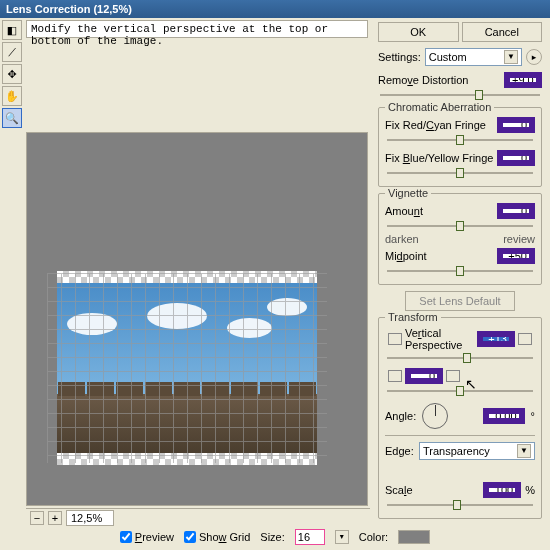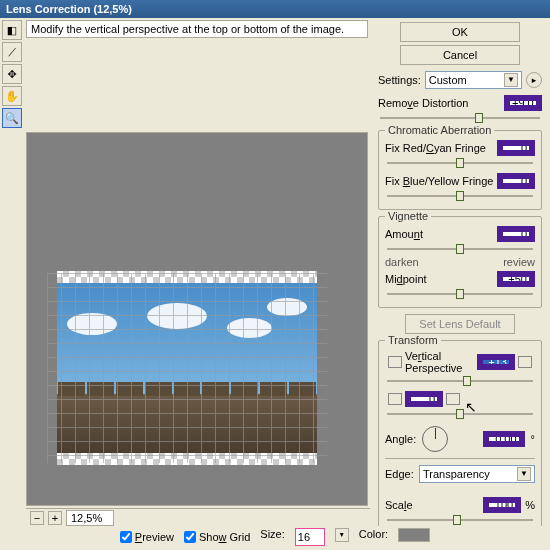--- a/index.html
+++ b/index.html
@@ -4,40 +4,40 @@
 <style>
 * { box-sizing: border-box; margin: 0; padding: 0; font-family: Tahoma, sans-serif; font-size: 11px; }
 body { background: #ece9d8; width: 550px; height: 550px; overflow: hidden; }
 .titlebar { background: linear-gradient(#3b6ea5,#2d5a8c); color: #fff; padding: 3px 6px; font-weight: bold; font-size: 11px; }
 .main { display: flex; height: 508px; }
 .left { width: 370px; display: flex; flex-direction: column; }
 .toolbar-row { display: flex; }
 .vtoolbar { width: 24px; background: #ece9d8; padding: 2px; display: flex; flex-direction: column; gap: 2px; }
 .tool-btn { width: 20px; height: 20px; border: 1px solid #aca899; background: #ece9d8; display: flex; align-items: center; justify-content: center; cursor: pointer; }
 .tool-btn.active { border: 1px solid #316ac5; background: #c1d2ee; }
-.hint { flex: 1; background: #fff; border: 1px solid #aca899; padding: 2px 4px; margin: 2px; height: 18px; }
+.hint { flex: 1; background: #fff; border: 1px solid #aca899; padding: 2px 4px; margin: 2px; height: 18px; font-family: Liberation Mono, monospace; }
 .preview-wrap { flex: 1; margin: 2px 2px 2px 26px; border: 1px solid #aca899; background: #808080; position: relative; overflow: hidden; }
 .canvas-img { position: absolute; left: 30px; top: 150px; width: 260px; height: 170px; }
 .sky { width: 100%; height: 65%; background: linear-gradient(#4a8dc8,#7ab4e0); position: relative; overflow: hidden; }
 .cloud { position: absolute; background: #fff; border-radius: 50%; opacity: 0.9; }
 .wall { width: 100%; height: 35%; background: linear-gradient(#6b5a47,#4a3d2e); position: relative; }
 .crenel { position: absolute; top: -12px; width: 100%; height: 14px; display: flex; }
 .crenel div { flex: 1; background: #5a4a38; margin: 0 1px; }
 .grid-overlay { position: absolute; inset: -10px; background-image: linear-gradient(#999 1px,transparent 1px),linear-gradient(90deg,#999 1px,transparent 1px); background-size: 14px 14px; opacity: 0.6; pointer-events: none; }
 .checker { position: absolute; background-image: linear-gradient(45deg,#ccc 25%,transparent 25%,transparent 75%,#ccc 75%),linear-gradient(45deg,#ccc 25%,#fff 25%,#fff 75%,#ccc 75%); background-size: 12px 12px; background-position: 0 0,6px 6px; }
 .zoom-bar { height: 18px; background: #ece9d8; border-top: 1px solid #aca899; display: flex; align-items: center; padding: 0 4px; gap: 4px; margin-left: 26px; }
 .zoom-btn { width: 14px; height: 14px; border: 1px solid #aca899; background: #ece9d8; text-align: center; line-height: 12px; cursor: pointer; }
 .zoom-val { border: 1px solid #aca899; background: #fff; padding: 1px 4px; min-width: 48px; }
-.bottom-bar { height: 22px; display: flex; justify-content: center; gap: 10px; padding: 2px; }
+.bottom-bar { height: 22px; display: flex; align-items: center; justify-content: center; gap: 10px; padding: 2px; }
 .chk { display: flex; align-items: center; gap: 3px; }
 .chk input { width: 12px; height: 12px; }
 .size-input { width: 30px; border: 1px solid #ec4899; padding: 1px 2px; }
 .color-sw { width: 32px; height: 14px; background: #808080; border: 1px solid #aca899; }
 .right { flex: 1; padding: 4px 8px; overflow: hidden; }
-.btn-row { display: flex; flex-direction: column; align-items: center; gap: 3px; margin-bottom: 6px; }
+.btn-row { display: flex; flex-direction: row; align-items: center; gap: 3px; margin-bottom: 6px; }
 .dlg-btn { width: 120px; height: 20px; border: 1px solid #aca899; background: #ece9d8; cursor: pointer; }
 .settings-row { display: flex; align-items: center; gap: 4px; margin: 6px 0; }
 .dropdown { flex: 1; height: 18px; border: 1px solid #7f9db9; background: #fff; padding: 1px 3px; display: flex; justify-content: space-between; align-items: center; }
 .dd-arrow { width: 14px; height: 14px; background: #ece9d8; border: 1px solid #aca899; text-align: center; line-height: 12px; font-size: 8px; }
 .icon-btn { width: 16px; height: 16px; border: 1px solid #aca899; border-radius: 50%; text-align: center; line-height: 14px; cursor: pointer; font-size: 9px; }
 .ctrl-row { display: flex; align-items: center; margin: 3px 0 1px; }
 .ctrl-label { flex: 1; }
 .num-input { width: 38px; height: 16px; border: 6px solid #4c1d95; background: #fff; text-align: right; padding: 0 2px; }
 .num-input.hl { background: #316ac5; color: #fff; }
 .slider { position: relative; height: 12px; margin: 1px 2px 4px; }
@@ -209,21 +209,21 @@
         <span>°</span>
       </div>
       <div class="divider"></div>
       <div class="ctrl-row">
         <span style="width:34px">Edge:</span>
         <div class="dropdown">
             <span>Transparency</span>
             <span class="dd-arrow">▼</span>
           </div>
       </div>
-      <div class="ctrl-row" style="margin-top:14px">
+      <div class="ctrl-row" style="margin-top:22px">
         <span class="ctrl-label">Sca<u>l</u>e</span>
         <input class="num-input" value="100" style="">
         <span style="margin-left:4px">%</span>
       </div>
       <div class="slider">
           <div class="slider-track"></div>
           <div class="slider-thumb" style="left:48%"></div>
         </div>
     </div>
   </div>

